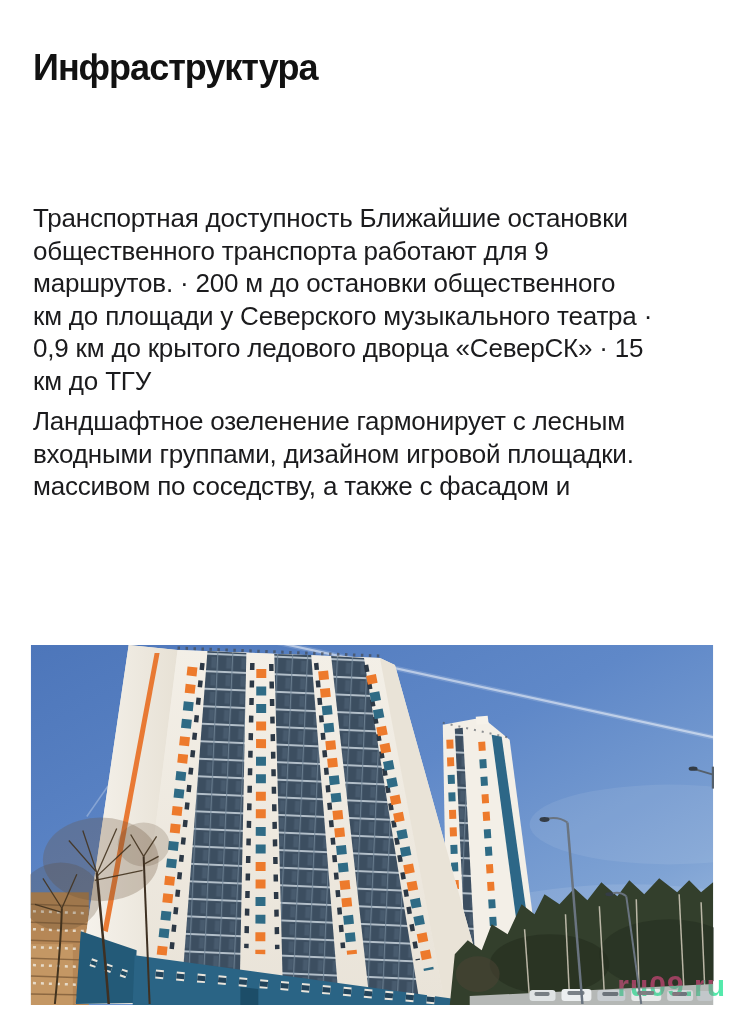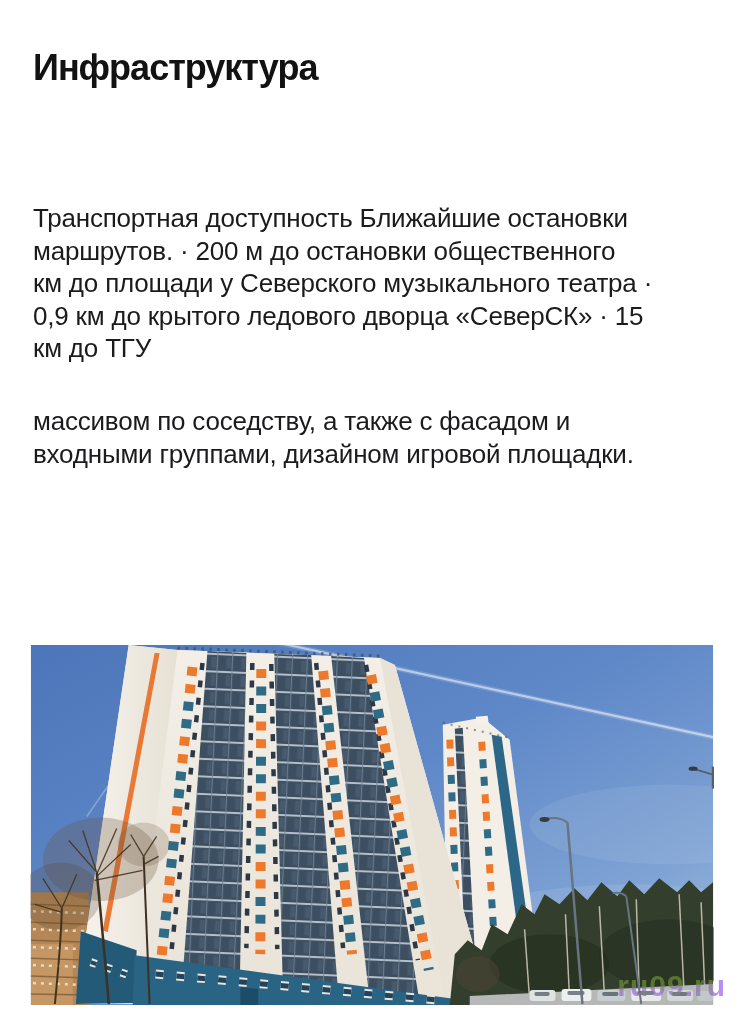--- a/index.html
+++ b/index.html
@@ -7,41 +7,43 @@
         font-family:"Liberation Sans","DejaVu Sans",sans-serif;}
   .title{position:absolute;left:33px;top:47px;margin:0;font-size:36px;font-weight:700;
          color:#121212;letter-spacing:-1px;white-space:nowrap;}
   .para{position:absolute;left:33px;color:#1b1b1d;font-size:26px;letter-spacing:-0.2px;}
   .para .ln{display:block;white-space:nowrap;line-height:32.6px;height:32.6px;}
   .p1{top:156px;margin-top:46px;}
   .p2{top:405px;}
   .photo{position:absolute;left:30px;top:645px;width:684px;height:360px;margin:0;padding:0;}
   .photo svg{display:block;width:684px;height:360px;}
   .watermark{position:absolute;right:-12px;bottom:2px;font-size:30px;font-weight:700;
-             letter-spacing:1px;color:#4d7c0f;mix-blend-mode:exclusion;opacity:.9;
+             letter-spacing:1px;color:#be185d;mix-blend-mode:exclusion;opacity:.9;
              white-space:nowrap;}
 </style>
 </head>
 <body>
 
 <div class="page">
 
   <h1 class="title">Инфраструктура</h1>
 
   <div class="para p1">
     <div class="ln">Транспортная доступность Ближайшие остановки</div>
+    <div class="ln">общественного транспорта работают для 9</div>
     <div class="ln">маршрутов. · 200 м до остановки общественного</div>
     <div class="ln">км до площади у Северского музыкального театра ·</div>
     <div class="ln">0,9 км до крытого ледового дворца «СеверСК» · 15</div>
     <div class="ln">км до ТГУ</div>
   </div>
 
   <div class="para p2">
+    <div class="ln">Ландшафтное озеленение гармонирует с лесным</div>
+    <div class="ln">входными группами, дизайном игровой площадки.</div>
     <div class="ln">массивом по соседству, а также с фасадом и</div>
-    <div class="ln">входными группами, дизайном игровой площадки.</div>
   </div>
 
   <figure class="photo">
     <svg viewBox="0 0 684 361" xmlns="http://www.w3.org/2000/svg">
       <defs>
         <linearGradient id="skyG" x1="0" y1="0" x2="1" y2="1">
           <stop offset="0" stop-color="#4d76ba"></stop>
           <stop offset="0.45" stop-color="#5f88c8"></stop>
           <stop offset="0.78" stop-color="#7fa3d4"></stop>
           <stop offset="1" stop-color="#a9c2e2"></stop>

